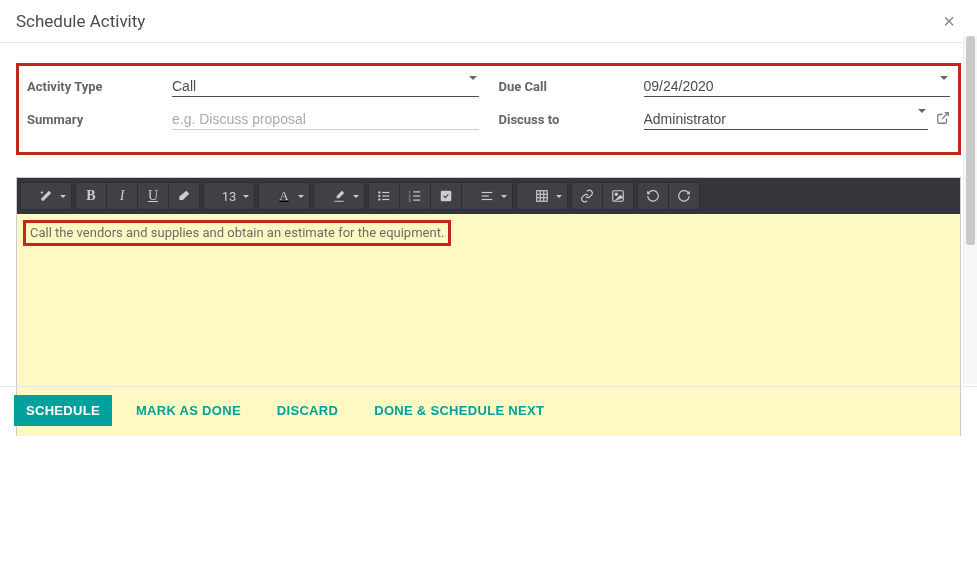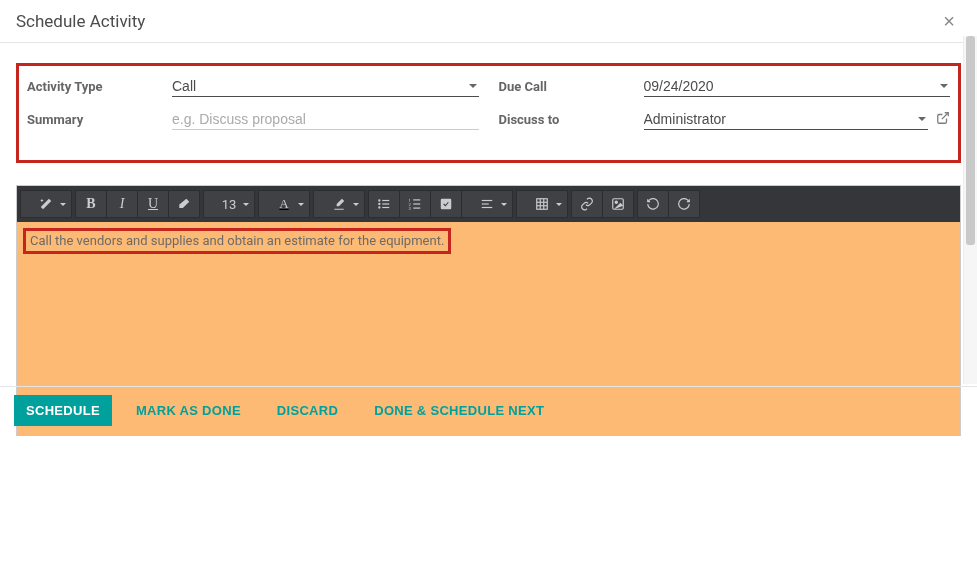--- a/index.html
+++ b/index.html
@@ -1,41 +1,41 @@
 <!DOCTYPE html>
 <html><head>
 <meta charset="utf-8">
 <style>
   html,body{margin:0;padding:0;font-family:-apple-system,"Segoe UI",Roboto,Helvetica,Arial,sans-serif;background:#fff;color:#4c4c4c}
   .modal{width:977px;height:436px;position:relative;box-sizing:border-box}
   .header{display:flex;justify-content:space-between;align-items:center;padding:10px 16px;border-bottom:1px solid #e5e5e5}
   .header h4{margin:0;font-weight:400;font-size:17px;color:#4c4c4c}
   .close{font-size:20px;color:#888;cursor:pointer;background:none;border:none;line-height:1}
   .body{padding:20px 16px 0}
-  .form-box{border:3px solid #c4261d;padding:10px 8px 16px;margin-bottom:22px}
+  .form-box{border:3px solid #c4261d;padding:10px 8px 8px;margin-bottom:22px}
   .form-row{display:flex;gap:20px;margin-bottom:12px}
   .form-group{display:flex;align-items:center;flex:1}
   .lbl{width:145px;font-weight:700;font-size:13px;color:#666}
-  .inp-wrap{flex:1;position:relative;display:flex;align-items:center;border-bottom:1px solid #4c4c4c}
+  .inp-wrap{flex:1;position:relative;display:flex;border-bottom:1px solid #4c4c4c}
   .inp{border:none;outline:none;font-size:14px;width:100%;padding:2px 18px 2px 0;background:transparent;color:#4c4c4c}
   .inp::placeholder{color:#aaa}
   .caret{position:absolute;right:2px;width:0;height:0;border-left:4px solid transparent;border-right:4px solid transparent;border-top:4px solid #666}
   .ext-link{margin-left:8px;cursor:pointer;color:#7c7c7c}
   .editor{border:1px solid #ccc}
   .toolbar{display:flex;background:#34363a;padding:4px 3px;gap:3px;flex-wrap:wrap}
   .tb-grp{display:flex}
   .tb-btn{width:30px;height:26px;background:#3f4145;color:#ccc;display:flex;align-items:center;justify-content:center;font-size:13px;border:1px solid #2b2d30;margin-left:-1px;cursor:pointer;position:relative}
   .tb-btn:first-child{margin-left:0}
   .tb-btn.wide{width:50px}
   .tb-btn .mini-caret{position:absolute;right:5px;width:0;height:0;border-left:3px solid transparent;border-right:3px solid transparent;border-top:3px solid #ccc}
   .tb-btn.bold{font-family:Georgia,serif;font-weight:700;font-size:14px}
   .tb-btn.italic{font-family:Georgia,serif;font-style:italic;font-size:14px}
   .tb-btn.underline{font-family:Georgia,serif;text-decoration:underline;font-size:14px}
   .tb-btn svg{pointer-events:none}
-  .editor-content{padding:6px;min-height:270px;font-size:13px;color:#6b6b6b;background:#fdba74}
+  .editor-content{padding:6px;min-height:270px;font-size:13px;color:#6b6b6b;background:#fef9c3}
   .hl{border:3px solid #c4261d;display:inline-block;padding:1px 4px;line-height:1.4}
   .footer{position:absolute;bottom:0;left:0;right:0;padding:8px 14px 10px;display:flex;gap:12px;align-items:center;border-top:1px solid #e5e5e5}
   .btn{font-size:13px;font-weight:700;cursor:pointer;border:none;background:none;padding:8px 12px;color:#00A09D;letter-spacing:.3px}
   .btn.primary{background:#00A09D;color:#fff}
   .scrollbar{position:absolute;right:0;top:36px;bottom:52px;width:13px;background:#f6f6f6;border-left:1px solid #eee}
   .thumb{position:absolute;left:2px;right:2px;top:0;height:60%;background:#c9c9c9;border-radius:3px}
 </style>
 </head>
 <body>
 

